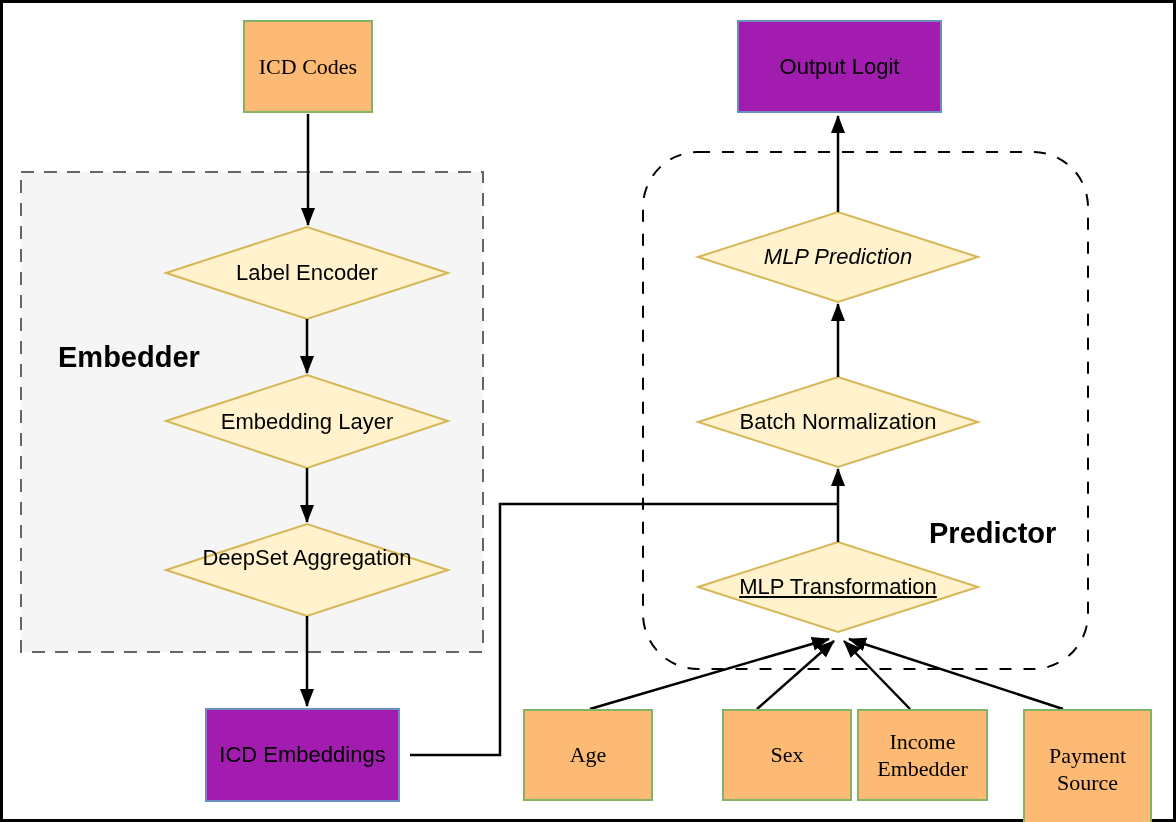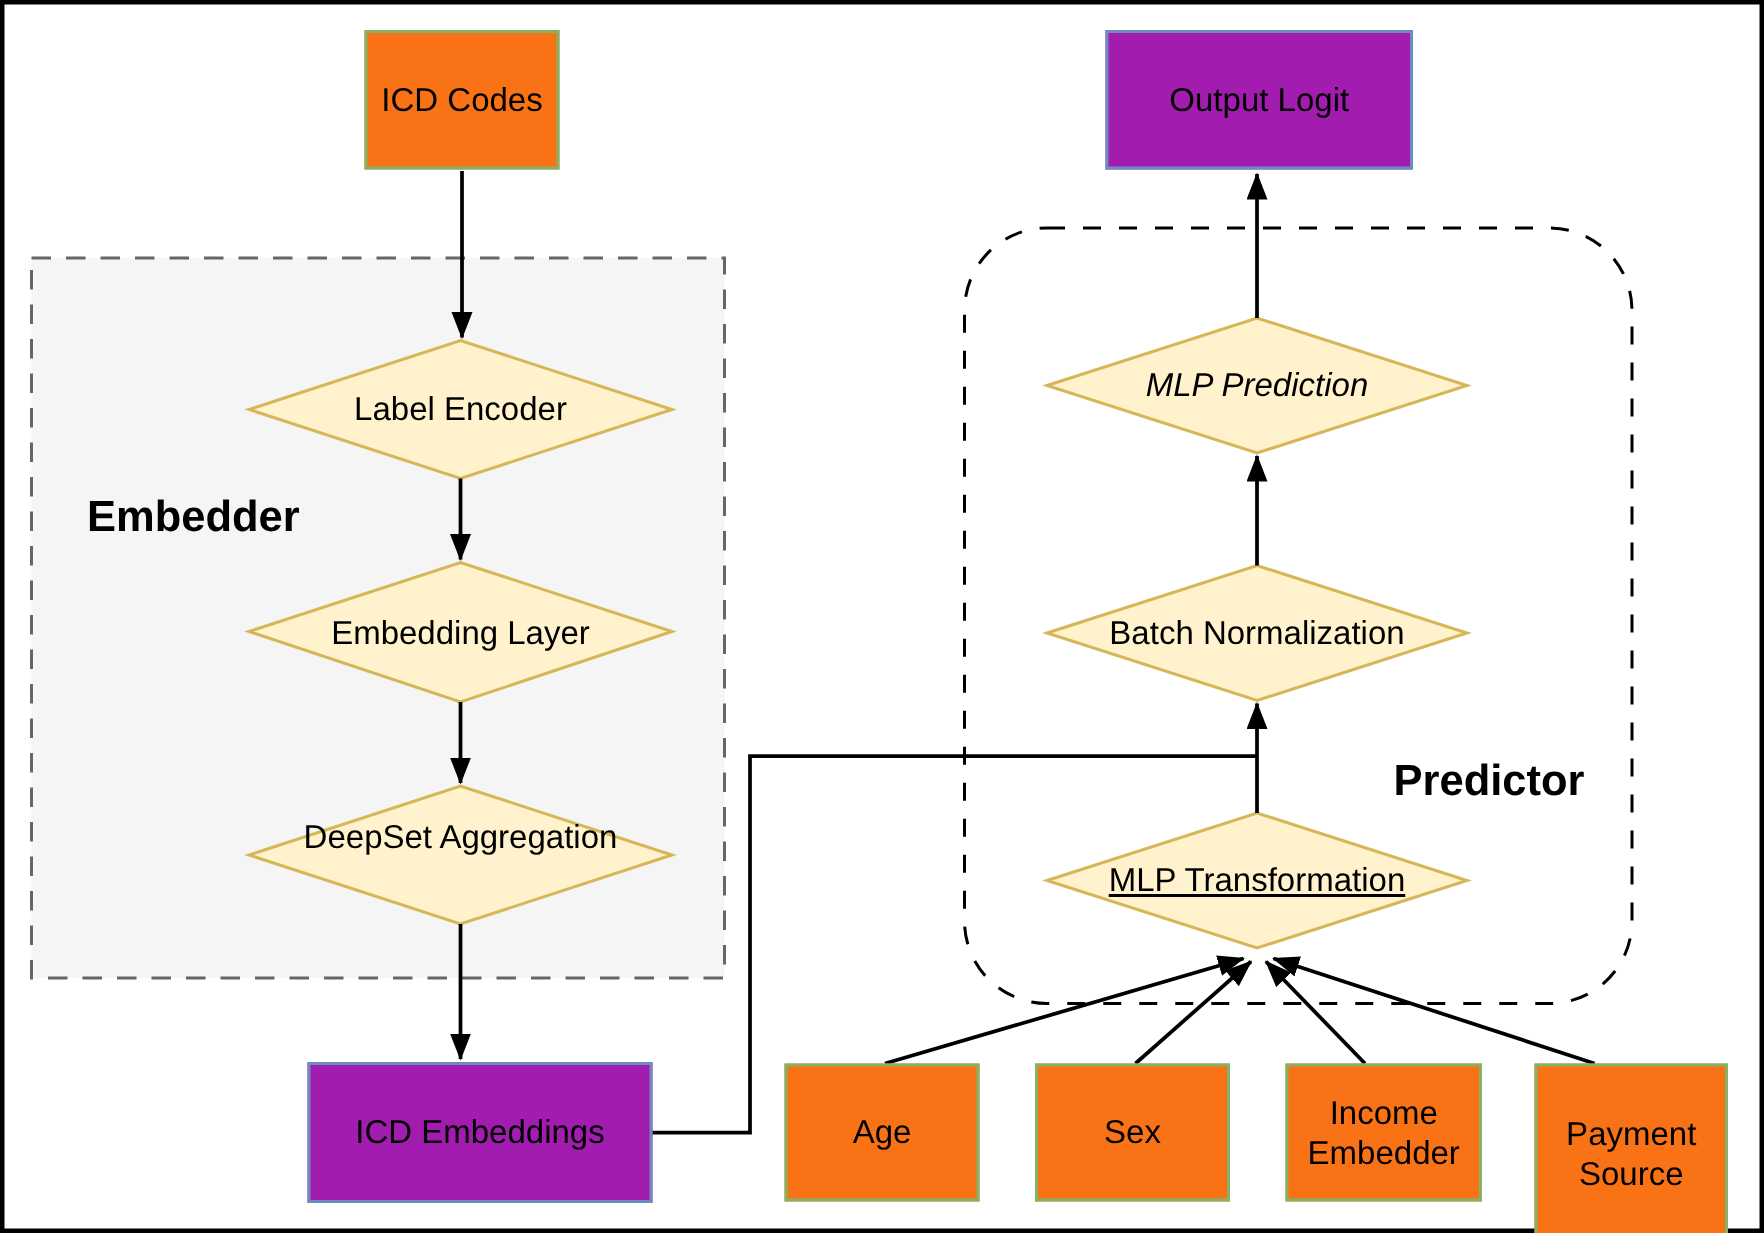--- a/index.html
+++ b/index.html
@@ -34,38 +34,39 @@
     display: flex;
     align-items: center;
     justify-content: center;
     text-align: center;
     font-size: 22px;
     line-height: 1.25;
     color: #000000;
     border: 2px solid;
     padding: 0 4px;
   }
-  .node.green { background: #f97316; border-color: #82b366; }
+  .node.green { background: #fdba74; border-color: #82b366; font-family: Liberation Serif, serif; }
   .node.blue  { background: #a21caf; border-color: #6c8ebf; text-align: center; }
   .diamond-label {
     position: absolute;
     display: flex;
     align-items: center;
     justify-content: center;
     text-align: center;
     font-size: 22px;
     color: #000000;
     pointer-events: none;
   }
   .group-label {
     position: absolute;
     font-size: 29px;
     font-weight: bold;
     color: #000000;
     white-space: nowrap;
+    margin-top: 12px;
   }
 </style>
 </head>
 <body>
 
 <div id="canvas">
 
   <svg id="layer-svg" viewBox="0 0 1176 822" xmlns="http://www.w3.org/2000/svg">
     <defs>
       <marker id="arrow" markerUnits="userSpaceOnUse" markerWidth="20" markerHeight="16" refX="17" refY="7" orient="auto">
@@ -94,23 +95,23 @@
     <line class="edge" x1="838" y1="377" x2="838" y2="304" marker-end="url(#arrow)"></line>
     <line class="edge" x1="838" y1="212" x2="838" y2="116" marker-end="url(#arrow)"></line>
     <line class="edge" x1="590" y1="709" x2="829" y2="639" marker-end="url(#arrow)"></line>
     <line class="edge" x1="757" y1="709" x2="834" y2="641" marker-end="url(#arrow)"></line>
     <line class="edge" x1="910" y1="709" x2="844" y2="641" marker-end="url(#arrow)"></line>
     <line class="edge" x1="1063" y1="709" x2="849" y2="639" marker-end="url(#arrow)"></line>
   </svg>
 
   <div class="node green" style="left:243px; top:20px;  width:130px; height:93px;">ICD Codes</div>
   <div class="node blue" style="left:737px; top:20px;  width:205px; height:93px;">Output Logit</div>
-  <div class="node blue" style="left:205px; top:708px; width:230px; height:94px;">ICD Embeddings</div>
+  <div class="node blue" style="left:205px; top:708px; width:195px; height:94px;">ICD Embeddings</div>
   <div class="node green" style="left:523px; top:709px; width:130px; height:92px;">Age</div>
-  <div class="node green" style="left:690px; top:709px; width:130px; height:92px;">Sex</div>
+  <div class="node green" style="left:722px; top:709px; width:130px; height:92px;">Sex</div>
   <div class="node green" style="left:857px; top:709px; width:131px; height:92px;">Income Embedder</div>
   <div class="node green" style="left:1023px; top:709px; width:129px; height:120px;">Payment Source</div>
 
   <div class="diamond-label" style="left:166px; top:227px; width:282px; height:92px;">Label Encoder</div>
   <div class="diamond-label" style="left:166px; top:375px; width:282px; height:93px;">Embedding Layer</div>
   <div class="diamond-label" style="left:166px; top:512px; width:282px; height:92px;">DeepSet Aggregation</div>
   <div class="diamond-label" style="left:698px; top:212px; width:280px; height:90px;font-style:italic;">MLP Prediction</div>
   <div class="diamond-label" style="left:698px; top:377px; width:280px; height:90px;">Batch Normalization</div>
   <div class="diamond-label" style="left:698px; top:542px; width:280px; height:90px;text-decoration:underline;">MLP Transformation</div>
 

